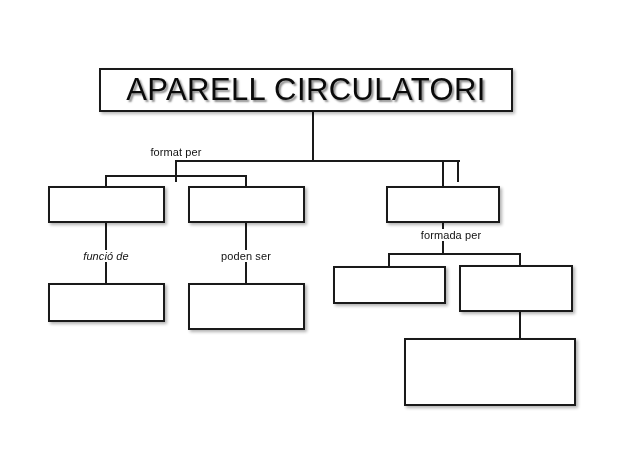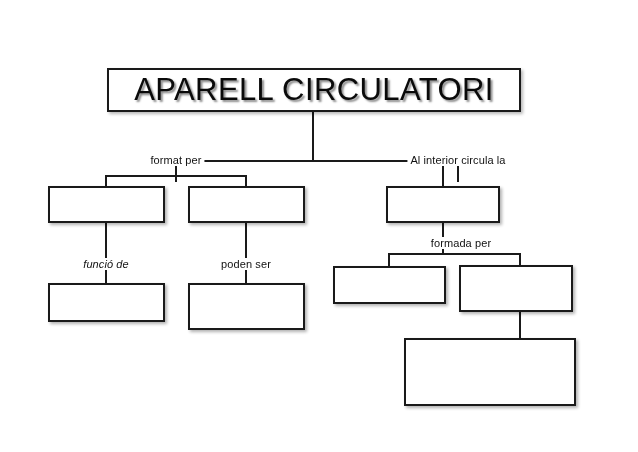--- a/index.html
+++ b/index.html
@@ -68,29 +68,28 @@
   .edge-label {
     position: absolute;
     font-size: 11px;
     color: #111111;
     white-space: nowrap;
     transform: translateX(-50%);
     background: #ffffff;
     padding: 0 3px;
     z-index: 2;
     letter-spacing: 0.1px;
-    margin-top: 8px;
   }
 </style>
 </head>
 <body>
 
 <div id="canvas">
 
-  <div class="title-box" style="left:107px; top:68px; width:414px; height:44px;">
+  <div class="title-box" style="left:99px; top:68px; width:414px; height:44px;">
     <span class="title-text">APARELL CIRCULATORI</span>
   </div>
 
   <div class="vline" style="left:312px; top:112px; height:49px;"></div>
 
   <div class="hline" style="left:176px; top:160px; width:284px;"></div>
 
   <div class="vline" style="left:175px; top:160px; height:22px;"></div>
 
   <div class="vline" style="left:457px; top:160px; height:22px;"></div>
@@ -121,18 +120,17 @@
   <div class="vline" style="left:519px; top:253px; height:13px;"></div>
 
   <div class="node" style="left:333px; top:266px; width:113px; height:38px;"></div>
   <div class="node" style="left:459px; top:265px; width:114px; height:47px;"></div>
 
   <div class="vline" style="left:519px; top:312px; height:27px;"></div>
 
   <div class="node" style="left:404px; top:338px; width:172px; height:68px;"></div>
 
   <div class="edge-label" style="left:176px; top:146px;">format per</div>
-  <div class="edge-label" style="left:458px; top:146px;">Al interior circula la</div>
   <div class="edge-label" style="left:106px; top:250px;font-style:italic;">funció de</div>
   <div class="edge-label" style="left:246px; top:250px;text-align:center;">poden ser</div>
-  <div class="edge-label" style="left:461px; top:229px;">formada per</div>
+  <div class="edge-label" style="left:451px; top:229px;">formada per</div>
 
 </div>
 
 </body></html>

